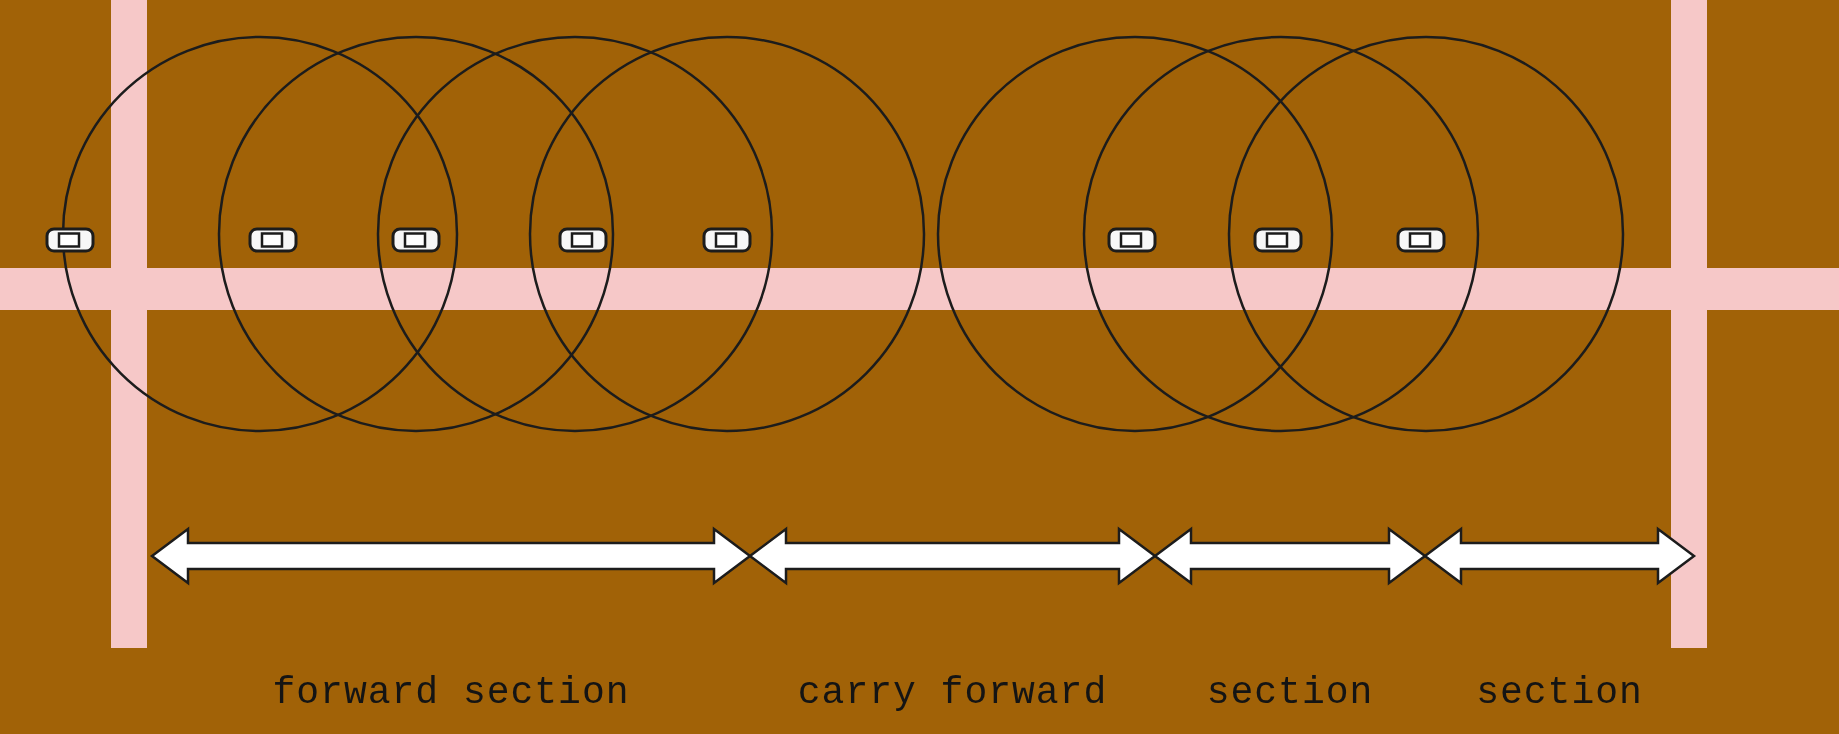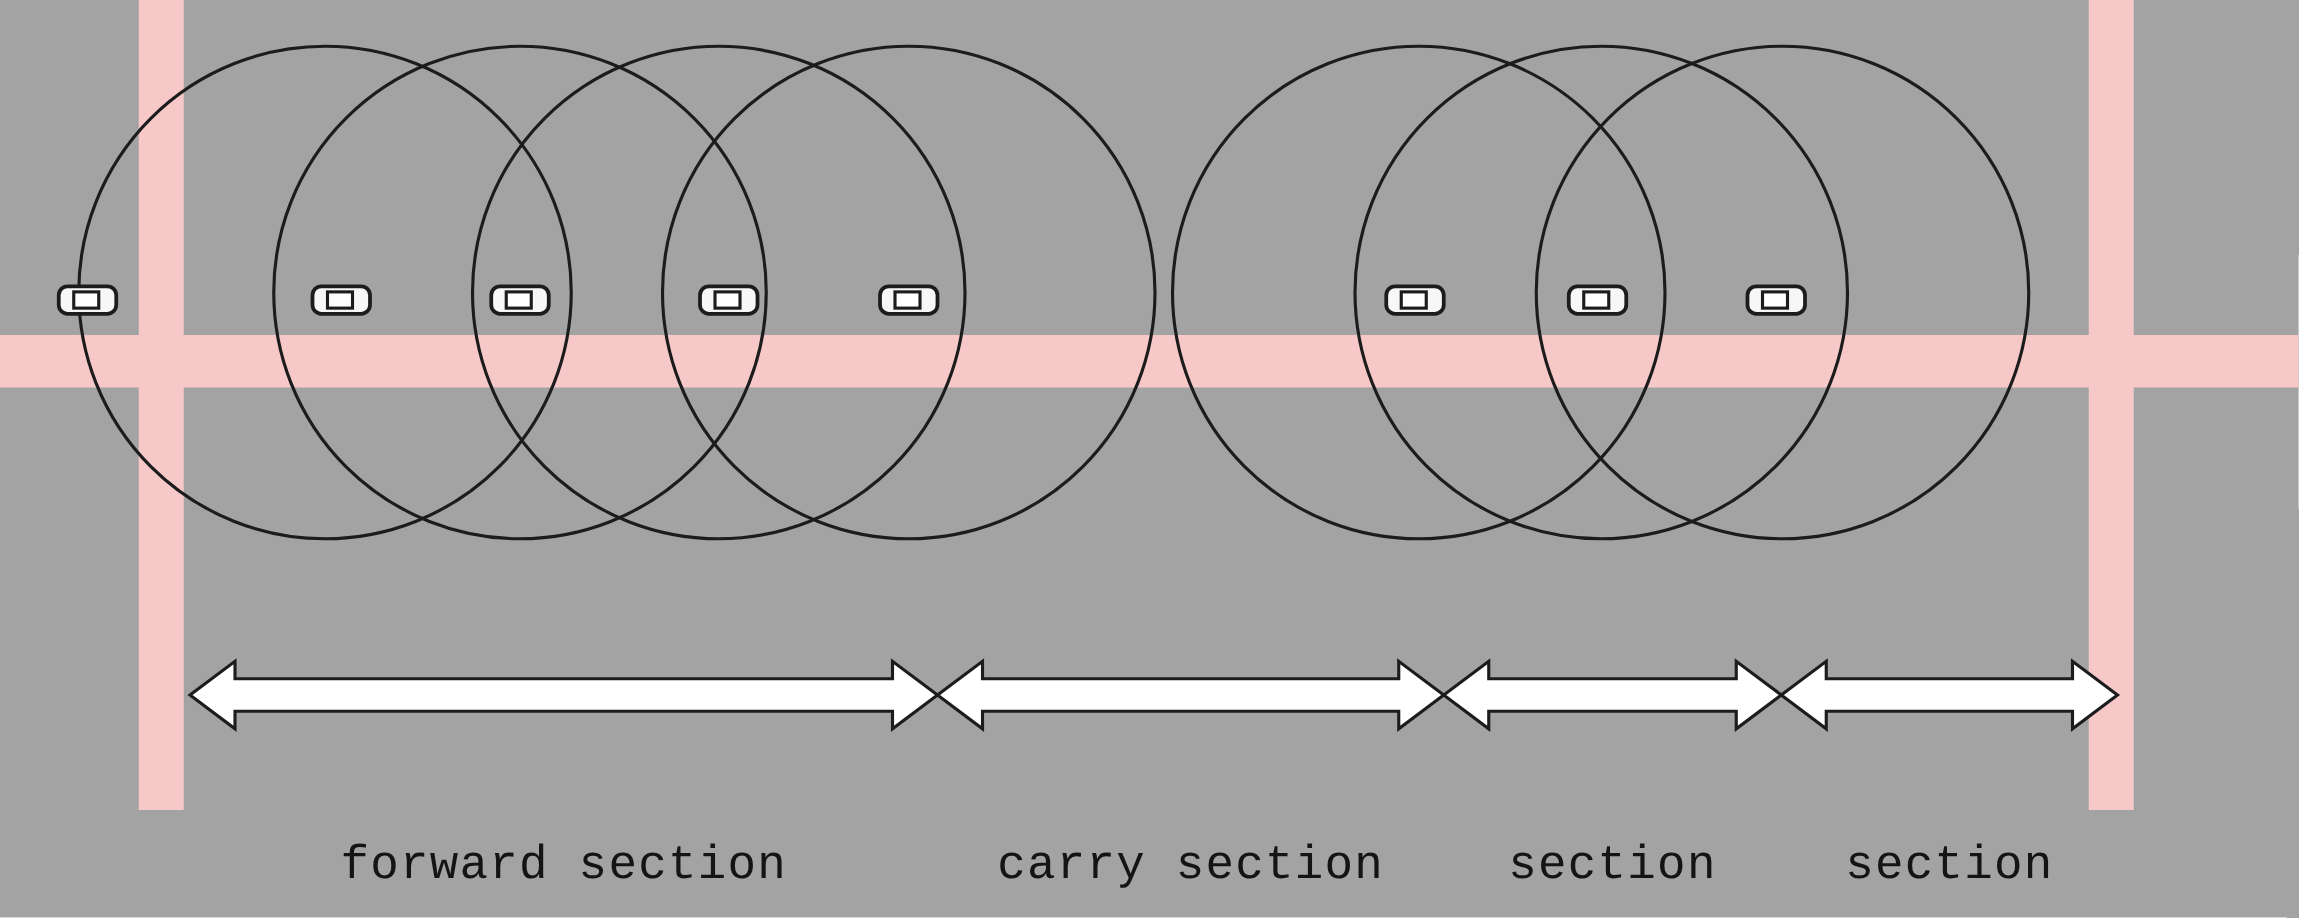--- a/index.html
+++ b/index.html
@@ -5,21 +5,21 @@
   html, body {
     margin: 0;
     padding: 0;
     background: #ffffff;
     font-family: "Liberation Mono", "DejaVu Sans Mono", monospace;
   }
   .canvas {
     position: relative;
     width: 1839px;
     height: 734px;
-    background: #a3a3a3;
+    background: #a16207;
     overflow: hidden;
   }
   #diagram-svg {
     position: absolute;
     left: 0;
     top: 0;
   }
   .section-label {
     position: absolute;
     top: 638px;
@@ -90,21 +90,21 @@
       <polygon points="152,556 188,529 188,543 714,543 714,529 750,556 714,583 714,569 188,569 188,583" fill="#ffffff" stroke="#1c1c1c" stroke-width="2.5" stroke-linejoin="miter"></polygon>
       <polygon points="750,556 786,529 786,543 1119,543 1119,529 1155,556 1119,583 1119,569 786,569 786,583" fill="#ffffff" stroke="#1c1c1c" stroke-width="2.5" stroke-linejoin="miter"></polygon>
       <polygon points="1155,556 1191,529 1191,543 1389,543 1389,529 1425,556 1389,583 1389,569 1191,569 1191,583" fill="#ffffff" stroke="#1c1c1c" stroke-width="2.5" stroke-linejoin="miter"></polygon>
       <polygon points="1425,556 1461,529 1461,543 1658,543 1658,529 1694,556 1658,583 1658,569 1461,569 1461,583" fill="#ffffff" stroke="#1c1c1c" stroke-width="2.5" stroke-linejoin="miter"></polygon>
     </svg>
   <div id="labels">
       <div class="section-label" style="left: 451px;">
         <div class="line">forward section</div>
       </div>
       <div class="section-label" style="left: 952.5px;">
-        <div class="line">carry section</div>
+        <div class="line">carry forward</div>
       </div>
       <div class="section-label" style="left: 1290px;">
         <div class="line">section</div>
       </div>
       <div class="section-label" style="left: 1559.5px;">
         <div class="line">section</div>
       </div>
     </div>
 </div>
 

